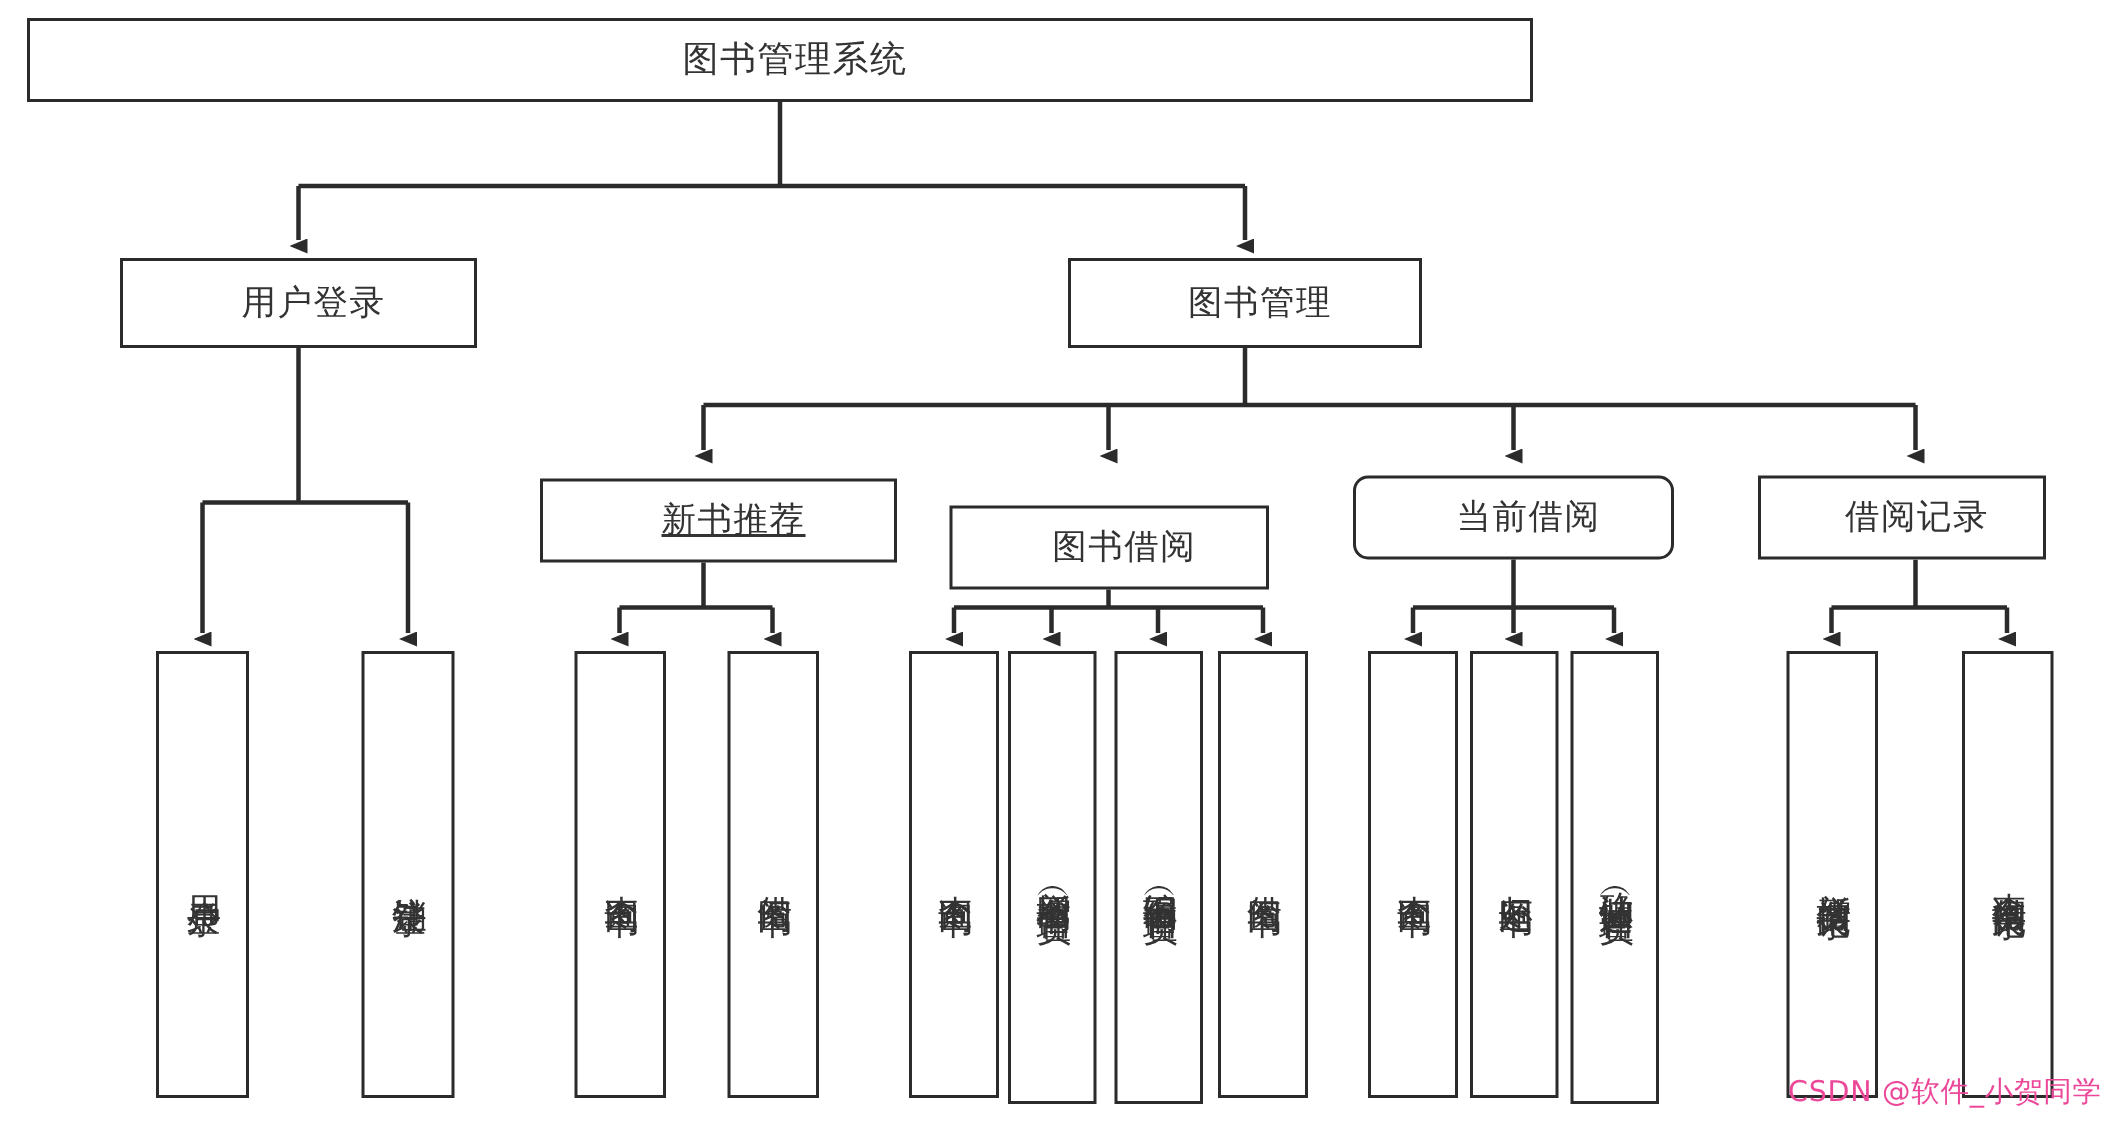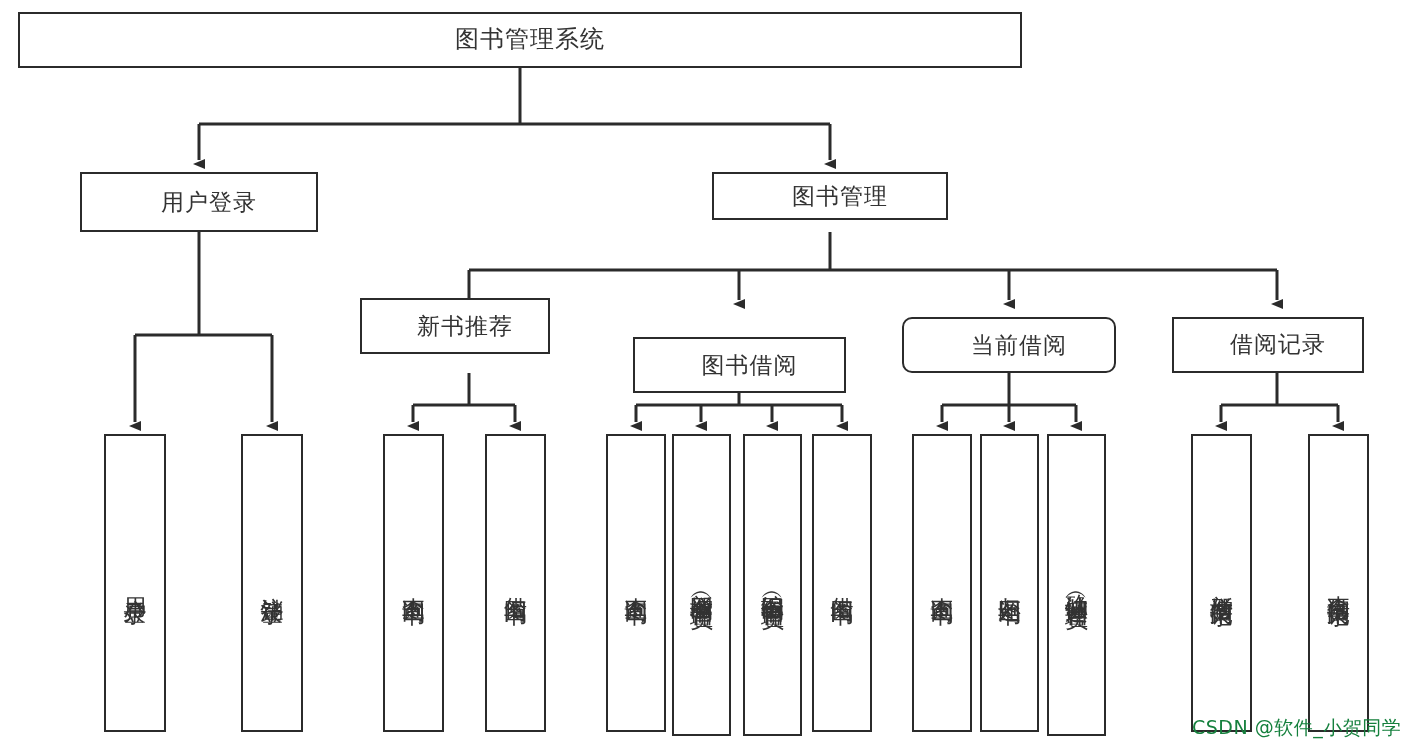--- a/index.html
+++ b/index.html
@@ -56,21 +56,21 @@
     position: absolute;
     left: 0;
     top: 0;
     width: 1405px;
     height: 747px;
     pointer-events: none;
   }
   .watermark {
     position: absolute;
     font-size: 19px;
-    color: #15803d;
+    color: #ec4899;
     letter-spacing: 0.5px;
     white-space: nowrap;
   }
 </style>
 </head>
 <body>
 
 <div id="canvas">
 
   <svg id="wires" viewBox="0 0 1405 747" xmlns="http://www.w3.org/2000/svg">
@@ -127,25 +127,25 @@
   </svg>
 
   <div class="node horizontal root" style="left:18px; top:12px; width:1004px; height:56px;">
     <span>图书管理系统</span>
   </div>
 
   <div class="node horizontal" style="left:80px; top:172px; width:238px; height:60px;">
     <span>用户登录</span>
   </div>
 
-  <div class="node horizontal" style="left:712px; top:172px; width:236px; height:48px;">
+  <div class="node horizontal" style="left:712px; top:172px; width:236px; height:60px;">
     <span>图书管理</span>
   </div>
 
-  <div class="node horizontal" style="left:360px; top:298px; width:190px; height:56px;">
+  <div class="node horizontal" style="left:360px; top:319px; width:238px; height:56px;text-decoration:underline;">
     <span>新书推荐</span>
   </div>
 
   <div class="node horizontal" style="left:633px; top:317px; width:213px; height:56px;margin-top:20px;">
     <span>图书借阅</span>
   </div>
 
   <div class="node horizontal" style="left:902px; top:317px; width:214px; height:56px;border-radius:10px;">
     <span>当前借阅</span>
   </div>

